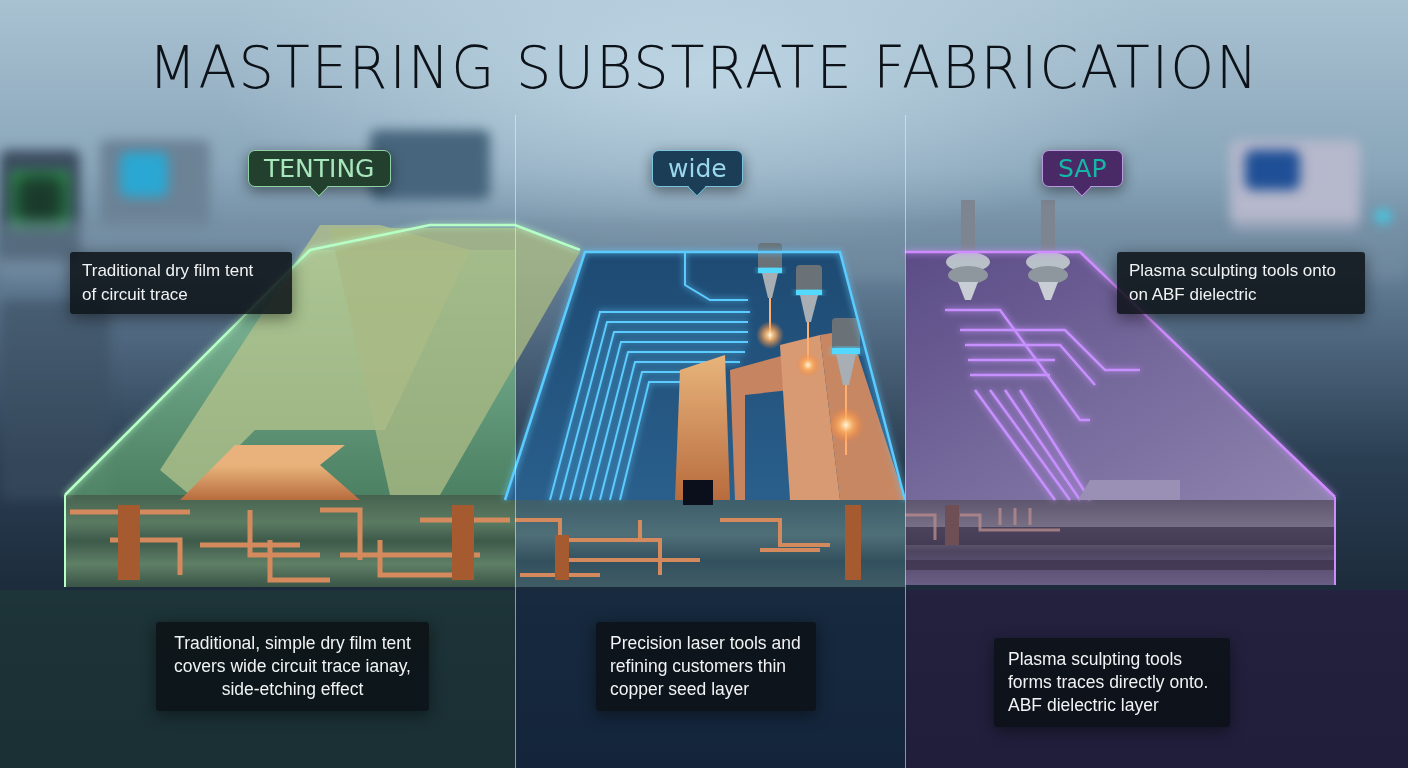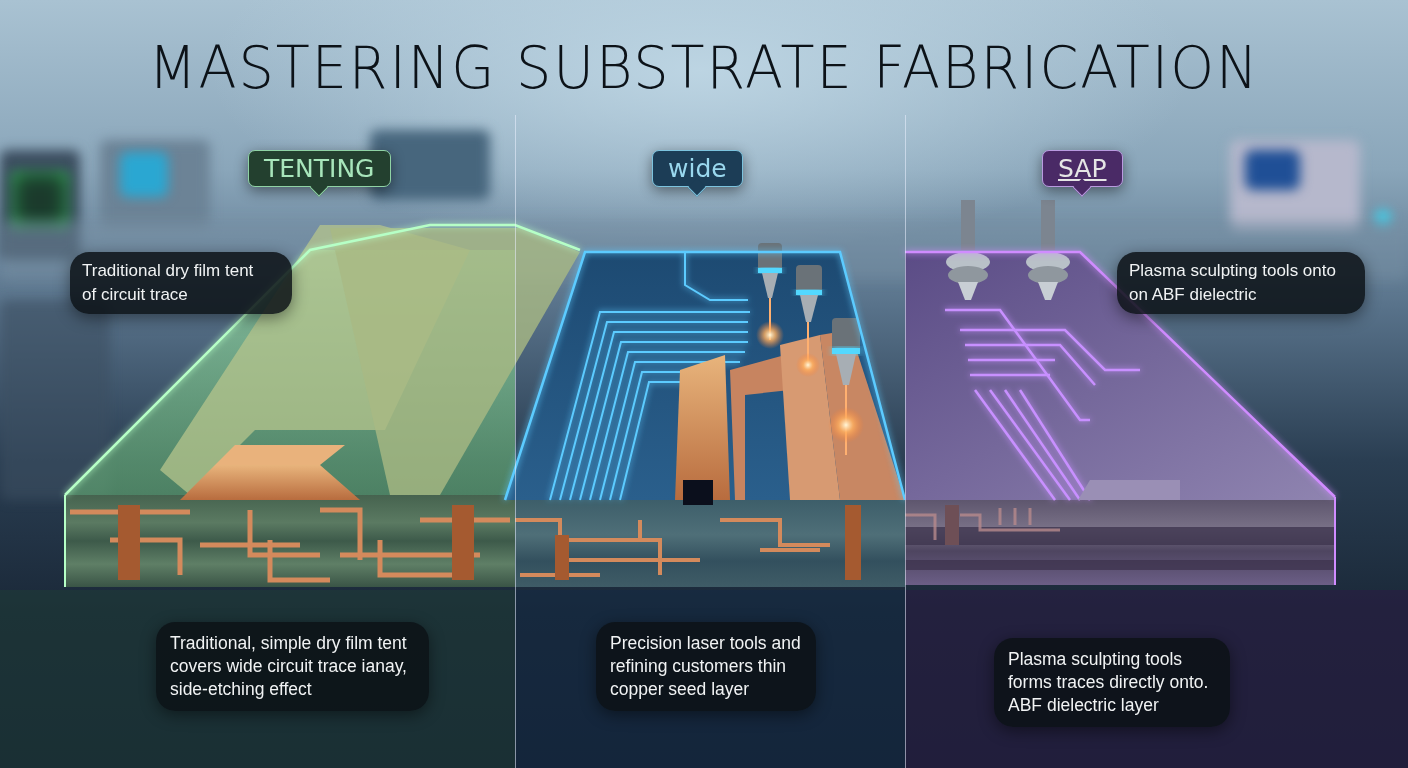--- a/index.html
+++ b/index.html
@@ -14,28 +14,28 @@
            font-family:"DejaVu Sans", sans-serif; font-weight:300; font-size:58px;
            letter-spacing:2px; color:#0c1218; transform:scaleX(.96); }
   .divider { position:absolute; top:115px; width:1px; height:653px; background:rgba(235,240,255,.55); }
   .tag { position:absolute; border-radius:7px; font-family:"DejaVu Sans", sans-serif;
          font-size:25px; padding:3px 15px; box-shadow:0 4px 14px rgba(0,0,0,.45); }
   .tag:after { content:""; position:absolute; left:50%; bottom:-8px; width:12px; height:12px;
                transform:translateX(-50%) rotate(45deg); background:inherit;
                border-right:inherit; border-bottom:inherit; }
   .tag-green { left:248px; top:150px; background:#23402f; color:#a8e6bb; border:1.5px solid #8fd3a5; }
   .tag-blue  { left:652px; top:150px; background:#1c3d56; color:#9ad8ee; border:1.5px solid #7cc3de; }
-  .tag-purple{ left:1042px; top:150px; background:#4a2a66; color:#e5e5e5; border:1.5px solid #b99ae0;text-decoration:underline; }
+  .tag-purple{ left:1042px; top:150px; background:#4a2a66; color:#14b8a6; border:1.5px solid #b99ae0; }
   .callout { position:absolute; background:rgba(12,18,22,.86); color:#f1f3f4;
-             border-radius:19px; font-size:17px; line-height:24px; padding:7px 12px;
+             border-radius:3px; font-size:17px; line-height:24px; padding:7px 12px;
              box-shadow:0 4px 16px rgba(0,0,0,.45); white-space:pre-line; }
   .c-top-left { left:70px; top:252px; width:198px; }
   .c-top-right { left:1117px; top:252px; width:224px; }
   .c-bot { top:622px; padding:10px 14px; font-size:17.5px; line-height:23px; }
-  .c-bot-1 { left:156px; width:245px; }
+  .c-bot-1 { left:156px; width:245px;text-align:center; }
   .c-bot-2 { left:596px; width:192px; }
   .c-bot-3 { left:994px; width:208px;margin-top:16px; }
   svg.slab { position:absolute; left:0; top:0; }
 </style>
 </head>
 <body>
 
 <div class="bg"></div>
 
 <div class="bench" style="left:0;top:150px;width:80px;height:110px;background:#3c4e60;"></div>

